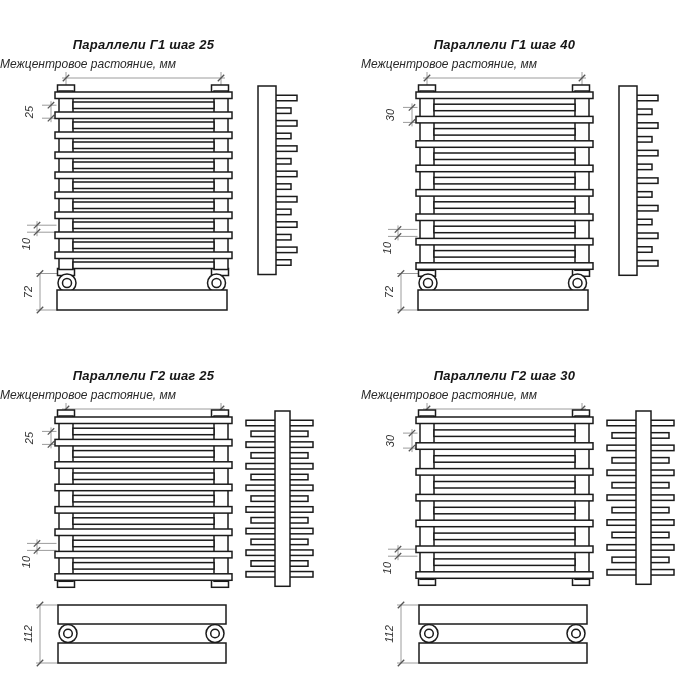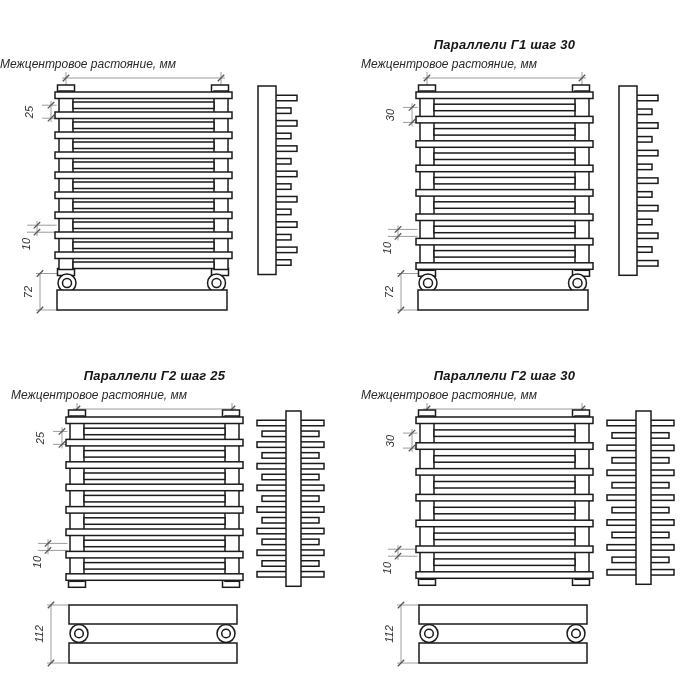--- a/index.html
+++ b/index.html
@@ -5,21 +5,21 @@
   html,body{margin:0;padding:0;width:700px;height:700px;background:#ffffff;
     font-family:"Liberation Sans",sans-serif;position:relative;overflow:hidden}
   .drawing{position:absolute;width:345px;height:369px}
   .drawing .art{position:absolute;left:0;top:0}
   .title{position:absolute;left:0;top:37px;width:287px;text-align:center;
     font-size:13px;font-weight:bold;font-style:italic;color:#161616;letter-spacing:.2px;white-space:nowrap}
   .subtitle{position:absolute;left:0;top:57px;width:287px;
     font-size:12px;font-style:italic;color:#2a2a2a;white-space:nowrap}
   .dim{position:absolute;width:40px;height:14px;line-height:14px;text-align:center;
     font-size:11px;font-style:italic;color:#333;transform:rotate(-90deg);white-space:nowrap}
-  .d0{left:0;top:0}.d1{left:361px;top:0}.d2{left:11px;top:331px}.d3{left:361px;top:331px}
+  .d0{left:0;top:0}.d1{left:361px;top:0}.d2{left:0;top:331px}.d3{left:361px;top:331px}
 </style>
 </head>
 <body>
 
 <div class="drawing d0">
   <svg class="art" width="345" height="369" viewBox="0 0 345 369">
       <line x1="62" y1="78" x2="225" y2="78" stroke="#9c9c9c" stroke-width="1"></line>
       <line x1="66" y1="72" x2="66" y2="89" stroke="#9c9c9c" stroke-width="1"></line>
       <line x1="221" y1="72" x2="221" y2="89" stroke="#9c9c9c" stroke-width="1"></line>
       <line x1="62.8" y1="81.2" x2="69.2" y2="74.8" stroke="#555" stroke-width="1.3"></line>
@@ -77,20 +77,21 @@
       <rect x="274" y="234.44230769230768" width="17" height="5.5" fill="#ffffff" stroke="#1b1b1b" stroke-width="1.5"></rect>
       <rect x="274" y="247.09615384615384" width="23" height="5.5" fill="#ffffff" stroke="#1b1b1b" stroke-width="1.5"></rect>
       <rect x="274" y="259.75" width="17" height="5.5" fill="#ffffff" stroke="#1b1b1b" stroke-width="1.5"></rect>
       <rect x="258" y="86" width="18" height="188.5" fill="#ffffff" stroke="#1b1b1b" stroke-width="1.5"></rect>
       <circle cx="67" cy="283" r="9" fill="#ffffff" stroke="#1b1b1b" stroke-width="1.5"></circle>
       <circle cx="67" cy="283" r="4.5" fill="#ffffff" stroke="#1b1b1b" stroke-width="1.5"></circle>
       <circle cx="216.5" cy="283" r="9" fill="#ffffff" stroke="#1b1b1b" stroke-width="1.5"></circle>
       <circle cx="216.5" cy="283" r="4.5" fill="#ffffff" stroke="#1b1b1b" stroke-width="1.5"></circle>
       <rect x="57" y="290" width="170" height="20" fill="#ffffff" stroke="#1b1b1b" stroke-width="1.5"></rect>
     </svg>
+  <div class="title">Параллели Г1 шаг 25</div>
   <div class="subtitle">Межцентровое растояние, мм</div>
   <div class="dim dim-pitch" style="left: 9px; top: 104.7px;">25</div>
   <div class="dim dim-gap" style="left: 6px; top: 237.2px;">10</div>
   <div class="dim dim-depth" style="left: 8px; top: 284.75px;">72</div>
 </div>
 
 <div class="drawing d1">
   <svg class="art" width="345" height="369" viewBox="0 0 345 369">
       <line x1="62" y1="78" x2="225" y2="78" stroke="#9c9c9c" stroke-width="1"></line>
       <line x1="66" y1="72" x2="66" y2="89" stroke="#9c9c9c" stroke-width="1"></line>
@@ -146,21 +147,21 @@
       <rect x="274" y="232.99999999999997" width="23" height="5.5" fill="#ffffff" stroke="#1b1b1b" stroke-width="1.5"></rect>
       <rect x="274" y="246.77499999999998" width="17" height="5.5" fill="#ffffff" stroke="#1b1b1b" stroke-width="1.5"></rect>
       <rect x="274" y="260.54999999999995" width="23" height="5.5" fill="#ffffff" stroke="#1b1b1b" stroke-width="1.5"></rect>
       <rect x="258" y="86" width="18" height="189.29999999999995" fill="#ffffff" stroke="#1b1b1b" stroke-width="1.5"></rect>
       <circle cx="67" cy="283" r="9" fill="#ffffff" stroke="#1b1b1b" stroke-width="1.5"></circle>
       <circle cx="67" cy="283" r="4.5" fill="#ffffff" stroke="#1b1b1b" stroke-width="1.5"></circle>
       <circle cx="216.5" cy="283" r="9" fill="#ffffff" stroke="#1b1b1b" stroke-width="1.5"></circle>
       <circle cx="216.5" cy="283" r="4.5" fill="#ffffff" stroke="#1b1b1b" stroke-width="1.5"></circle>
       <rect x="57" y="290" width="170" height="20" fill="#ffffff" stroke="#1b1b1b" stroke-width="1.5"></rect>
     </svg>
-  <div class="title">Параллели Г1 шаг 30</div>
+  <div class="title">Параллели Г1 шаг 40</div>
   <div class="subtitle">Межцентровое растояние, мм</div>
   <div class="dim dim-pitch" style="left: 9px; top: 107.9px;">30</div>
   <div class="dim dim-gap" style="left: 6px; top: 241.4px;">10</div>
   <div class="dim dim-depth" style="left: 8px; top: 284.75px;">72</div>
 </div>
 
 <div class="drawing d2">
   <svg class="art" width="345" height="369" viewBox="0 0 345 369">
       <line x1="62" y1="78" x2="225" y2="78" stroke="#9c9c9c" stroke-width="1"></line>
       <line x1="66" y1="72" x2="66" y2="83" stroke="#9c9c9c" stroke-width="1"></line>

